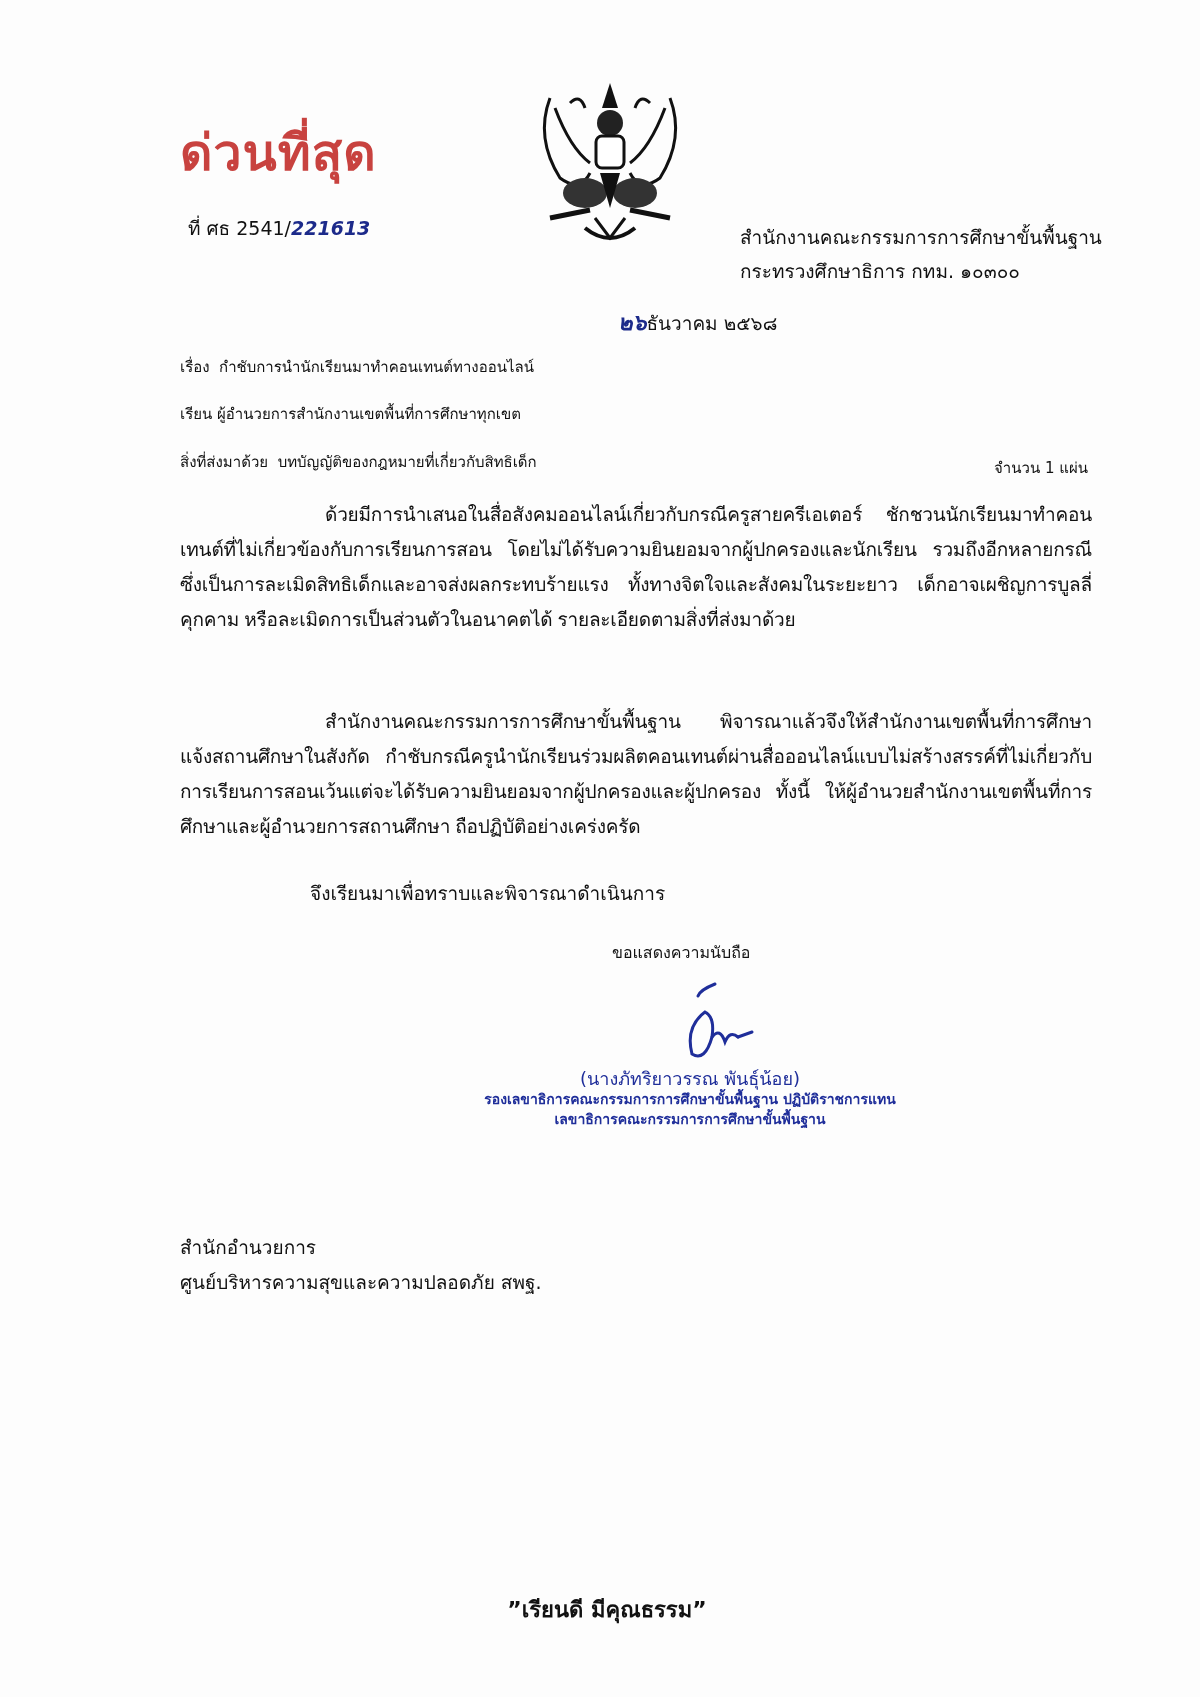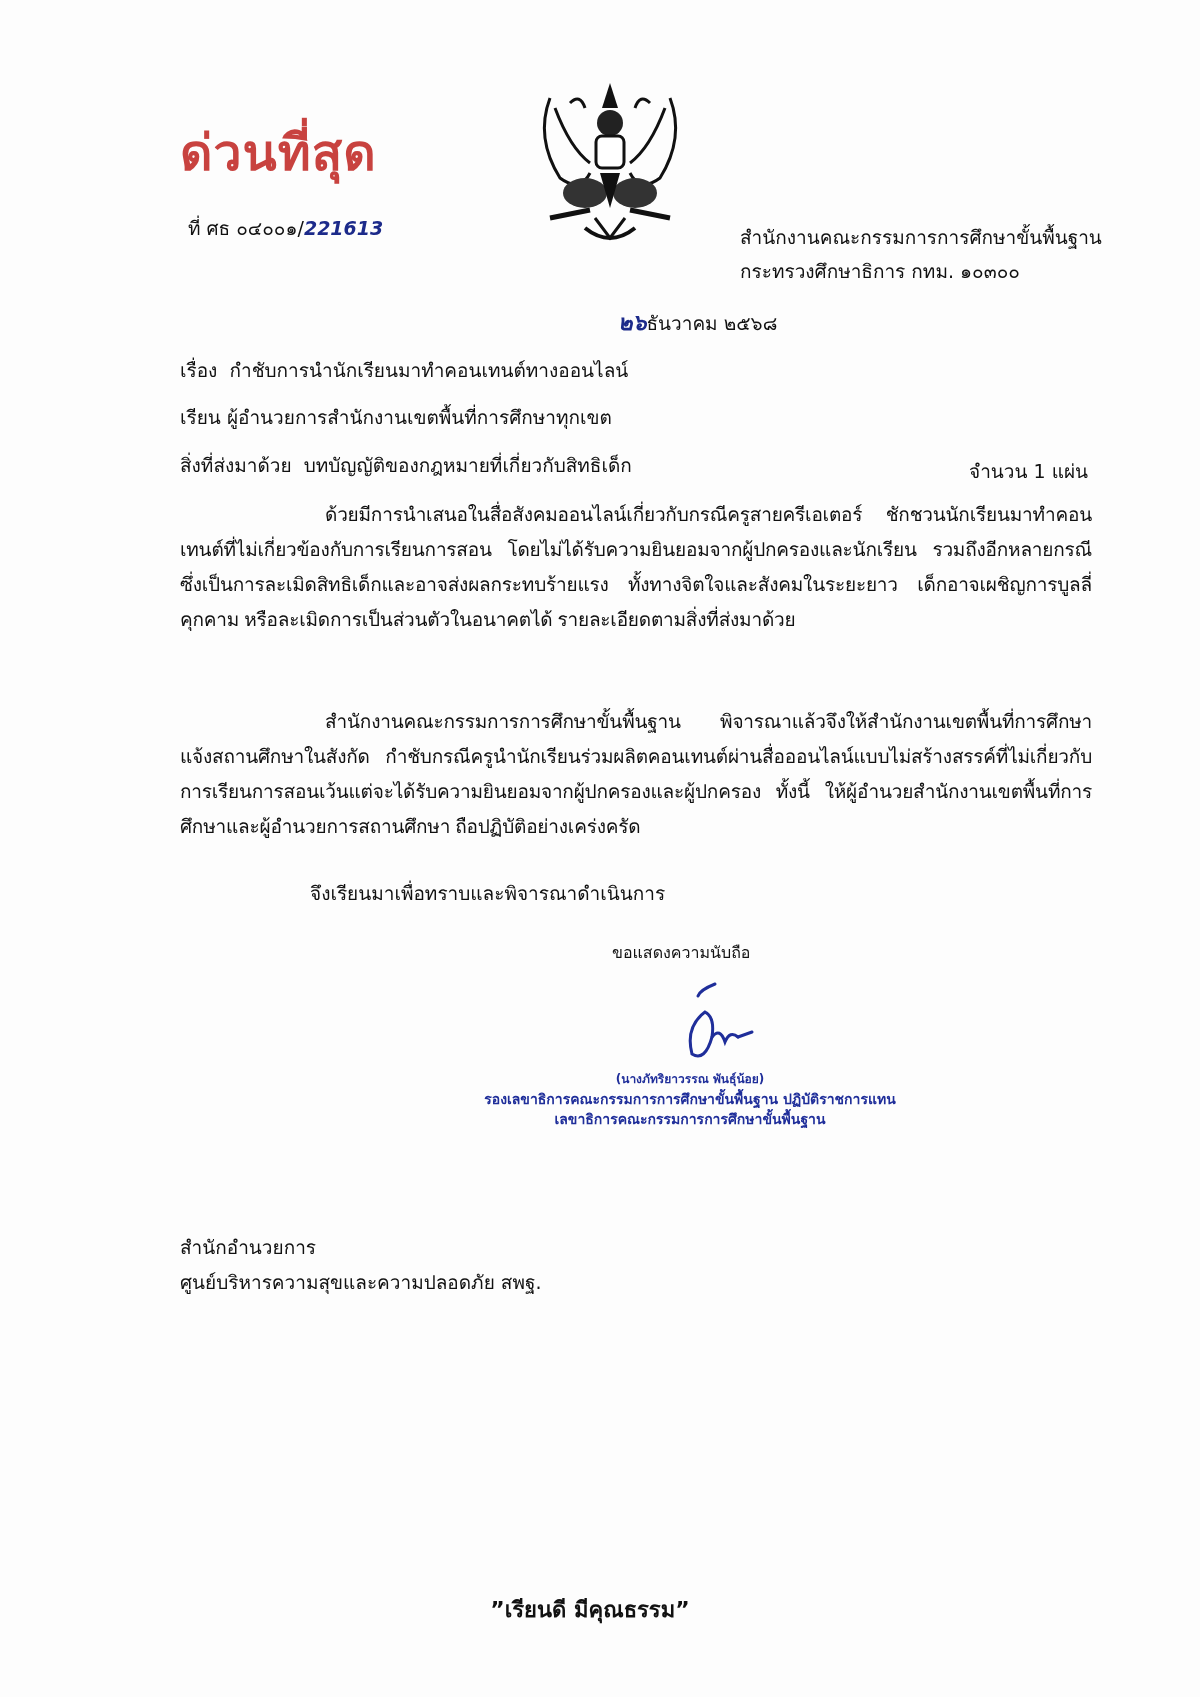--- a/index.html
+++ b/index.html
@@ -18,21 +18,21 @@
       color: #c8423f;
       letter-spacing: 1px;
       line-height: 1;
     }
     .docno { left: 188px; top: 213px; font-size: 19px; }
     .docno .hand { color: #1c2a8a; font-weight: bold; font-style: italic; }
     .garuda { left: 530px; top: 78px; width: 160px; height: 170px; }
     .org { left: 740px; top: 220px; font-size: 19px; line-height: 34px; }
     .date { left: 618px; top: 305px; font-size: 19px; }
     .date .hand { color: #1c2a8a; font-weight: bold; font-style: italic; font-size: 22px; }
-    .line { font-size: 19px; }
+    .line { font-size: 15px; }
     .subject { left: 180px; top: 355px; }
     .to { left: 180px; top: 402px; }
     .encl { left: 180px; top: 450px; }
     .encl-count { right: 112px; top: 456px; }
     .para {
       left: 180px; width: 912px;
       font-size: 19px; line-height: 35px;
       text-align: justify;
       text-indent: 145px;
       font-family: "Liberation Sans", sans-serif;
@@ -41,33 +41,33 @@
     .p1 { top: 497px; }
     .p2 { top: 704px; }
     .closing1 { left: 310px; top: 878px; font-size: 19px; }
     .closing2 { left: 612px; top: 940px; font-size: 16px; font-family: Liberation Mono, monospace; }
     .signature { left: 670px; top: 982px; width: 100px; height: 85px; }
     .signer {
       left: 480px; width: 420px; text-align: center;
       color: #1f2e9a; font-weight: bold; font-size: 14px;
       line-height: 18px;
     }
-    .signer-name { top: 1070px; font-weight: bold; font-size: 12px; }
+    .signer-name { top: 1070px; font-weight: normal; font-size: 18px; }
     .signer-pos1 { top: 1090px; }
     .signer-pos2 { top: 1110px; }
     .footer { left: 180px; top: 1230px; font-size: 19px; line-height: 35px; }
-    .motto { left: 0; width: 1180px; text-align: center; top: 1592px; font-size: 22px; font-weight: bold; }
+    .motto { left: 17px; width: 1180px; text-align: center; top: 1592px; font-size: 22px; font-weight: bold; }
   </style>
 </head>
 <body>
 
 <div class="abs urgent">ด่วนที่สุด</div>
 
 <div class="abs docno">
-  <span>ที่ ศธ ๐๔๐๐๑/</span><span class="hand">221613</span>
+  <span>ที่ ศธ 2541/</span><span class="hand">221613</span>
 </div>
 
 <svg class="abs garuda" viewBox="0 0 160 170">
   <g fill="none" stroke="#111" stroke-width="3">
     <path d="M20 20 Q5 60 30 100 Q50 115 60 95"></path>
     <path d="M140 20 Q155 60 130 100 Q110 115 100 95"></path>
     <path d="M25 30 Q40 70 60 85"></path>
     <path d="M135 30 Q120 70 100 85"></path>
     <path d="M40 25 Q50 15 55 30"></path>
     <path d="M120 25 Q110 15 105 30"></path>

